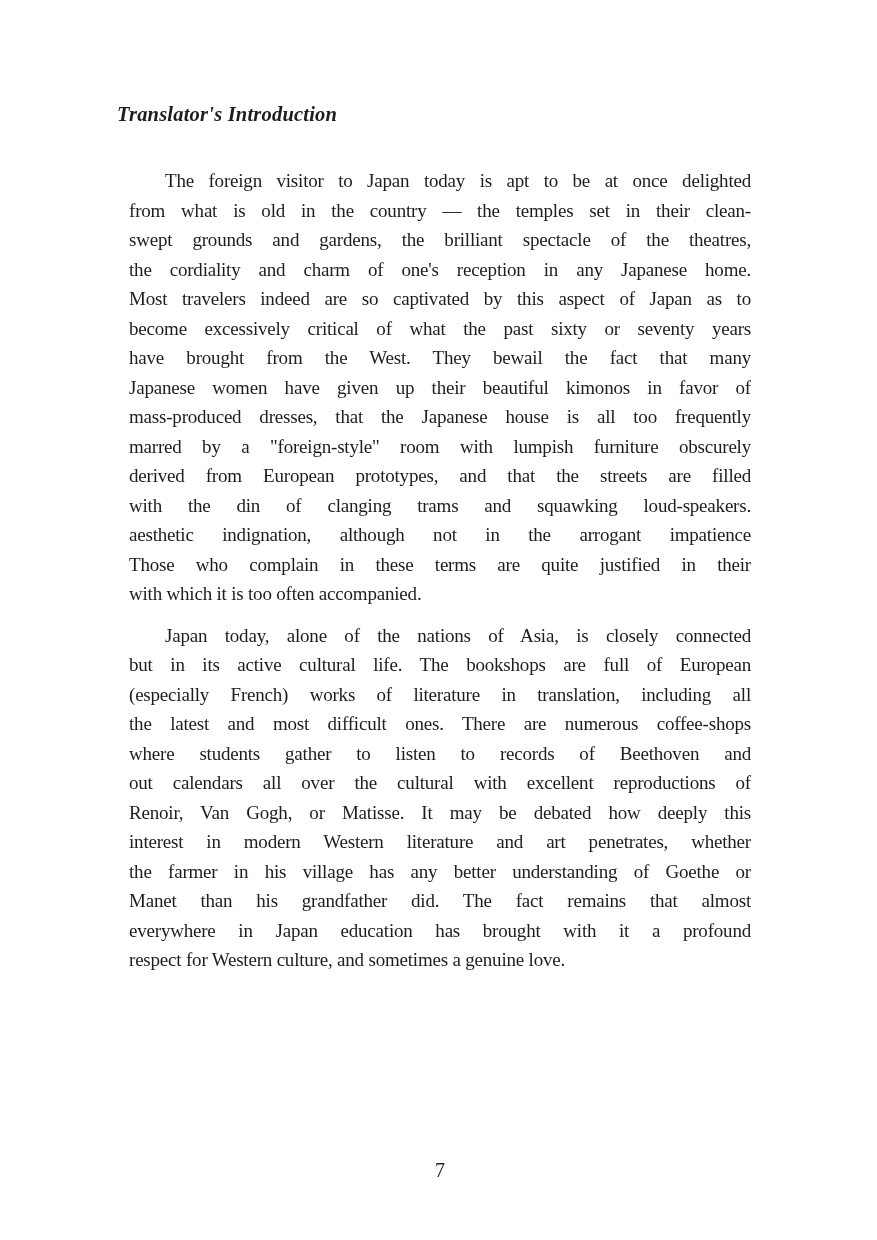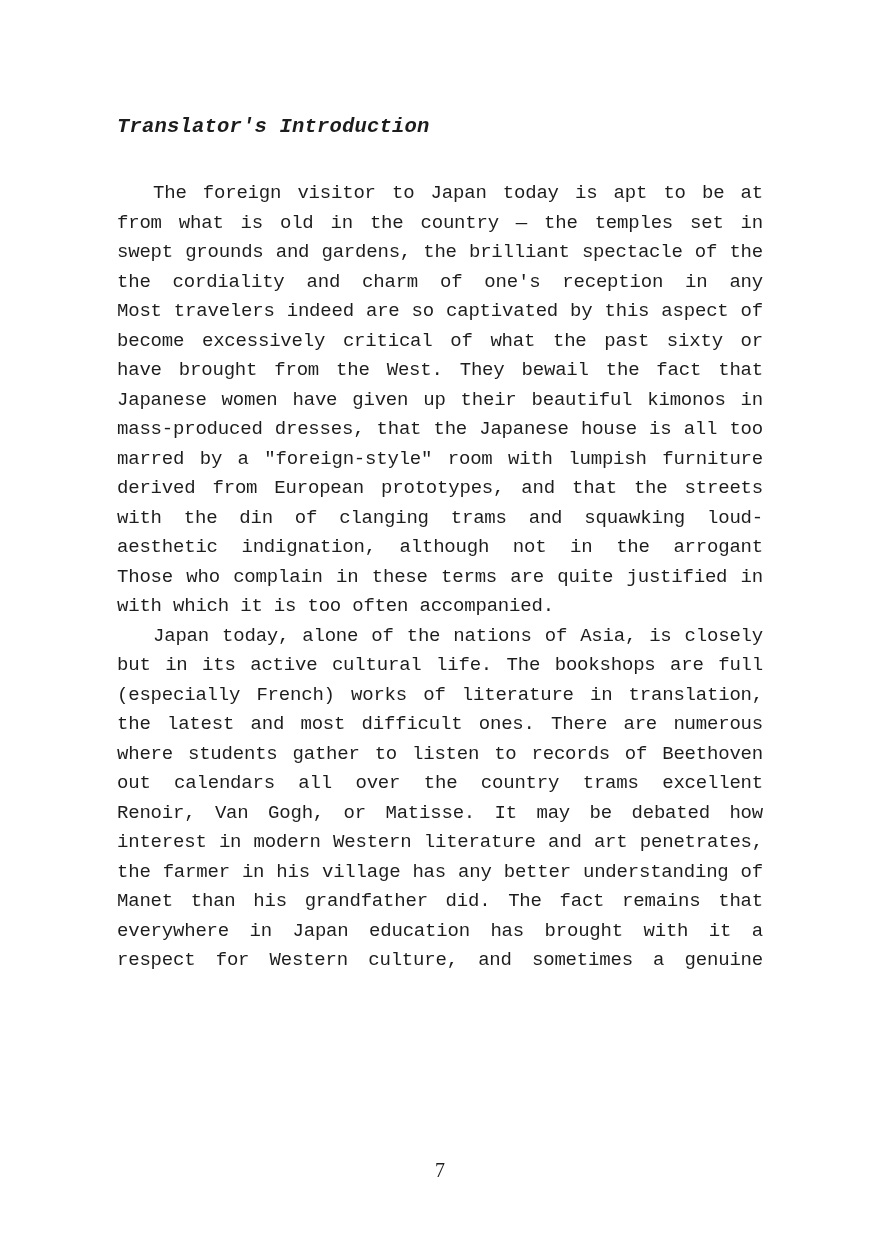--- a/index.html
+++ b/index.html
@@ -8,32 +8,31 @@
     width: 877px;
     height: 1240px;
     background: #ffffff;
     font-family: "Liberation Serif", serif;
     color: #1d1d1d;
     overflow: hidden;
   }
   .content {
     position: absolute;
     left: 117px;
-    top: 112px;
+    top: 99px;
     width: 646px;
-    font-family: Liberation Mono, monospace;
   }
   .heading {
     font-style: italic;
     font-size: 20.5px;
     line-height: 30px;
     letter-spacing: 0.2px;
     margin: 0 0 37px 0;
   }
-  .paragraph { margin: 0; padding: 0; }
+  .paragraph { margin: 12px; padding: 0; }
   .body-line {
     font-size: 19px;
     line-height: 29.5px;
     height: 29.5px;
     letter-spacing: -0.2px;
     text-align: justify;
     text-align-last: justify;
     overflow: hidden;
   }
   .body-line.first { text-indent: 36px; }
@@ -71,21 +70,21 @@
           <div class="body-line">aesthetic indignation, although not in the arrogant impatience</div>
           <div class="body-line">Those who complain in these terms are quite justified in their</div>
           <div class="body-line noj">with which it is too often accompanied.</div>
         </div>
         <div class="paragraph">
           <div class="body-line first">Japan today, alone of the nations of Asia, is closely connected</div>
           <div class="body-line">but in its active cultural life. The bookshops are full of European</div>
           <div class="body-line">(especially French) works of literature in translation, including all</div>
           <div class="body-line">the latest and most difficult ones. There are numerous coffee-shops</div>
           <div class="body-line">where students gather to listen to records of Beethoven and</div>
-          <div class="body-line">out calendars all over the country trams excellent reproductions of</div>
+          <div class="body-line">out calendars all over the cultural with excellent reproductions of</div>
           <div class="body-line">Renoir, Van Gogh, or Matisse. It may be debated how deeply this</div>
           <div class="body-line">interest in modern Western literature and art penetrates, whether</div>
           <div class="body-line">the farmer in his village has any better understanding of Goethe or</div>
           <div class="body-line">Manet than his grandfather did. The fact remains that almost</div>
           <div class="body-line">everywhere in Japan education has brought with it a profound</div>
           <div class="body-line noj">respect for Western culture, and sometimes a genuine love.</div>
         </div>
       </div>
   </div>
   <div class="page-number">7</div>

